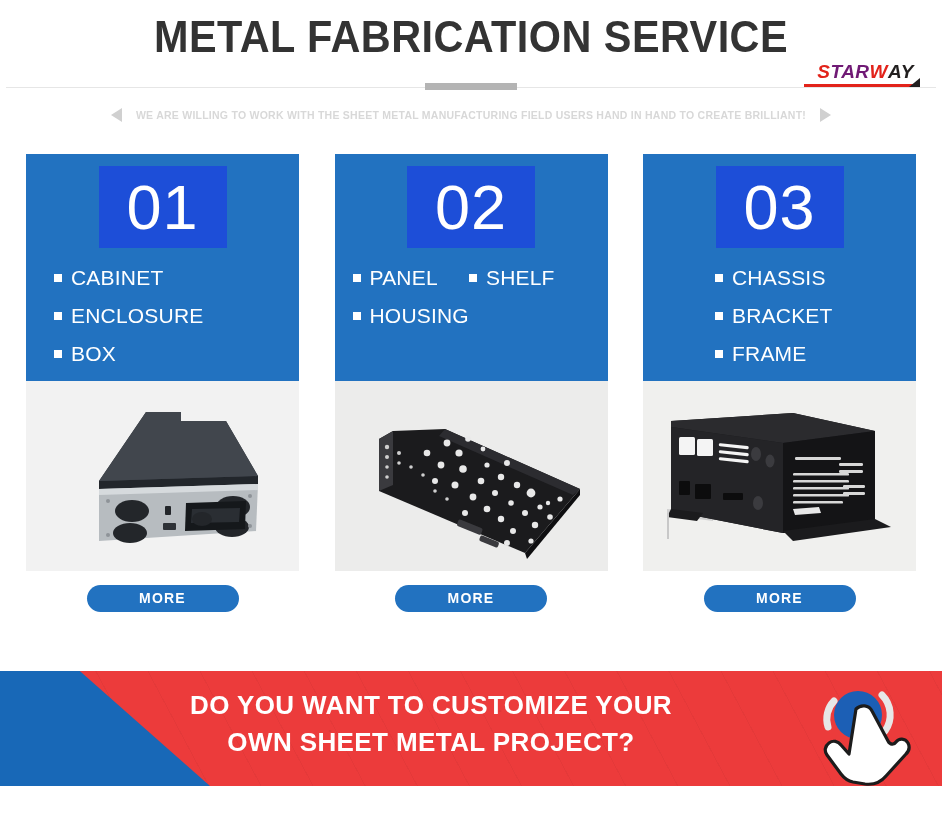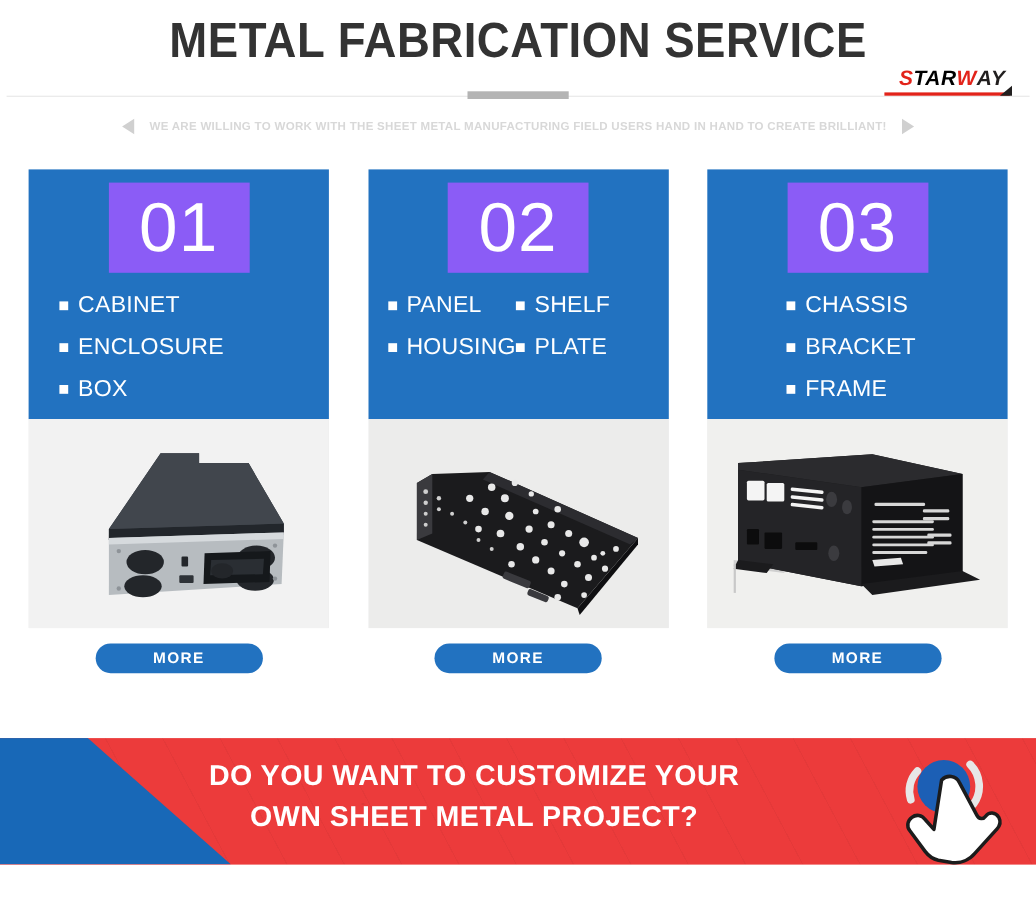--- a/index.html
+++ b/index.html
@@ -60,21 +60,21 @@
     top: 62px;
     display: flex;
     align-items: flex-end;
     font-weight: bold;
     font-style: italic;
     font-size: 19px;
     letter-spacing: 0.5px;
     line-height: 1;
   }
   .brand-logo .lg-s { color: #e2231a; }
-  .brand-logo .lg-tar { color: #000000; }
+  .brand-logo .lg-tar { color: #701a75; }
   .brand-logo .lg-w { color: #e2231a; }
   .brand-logo .lg-ay { color: #221f1f; }
   .brand-underline {
     position: absolute;
     right: 24px;
     top: 84px;
     width: 114px;
     height: 3px;
     background: #e2231a;
   }
@@ -124,21 +124,21 @@
     position: relative;
     box-sizing: border-box;
   }
   .card-number-box {
     position: absolute;
     top: 12px;
     left: 50%;
     transform: translateX(-50%);
     width: 128px;
     height: 82px;
-    background: #8b5cf6;
+    background: #1d4ed8;
     display: flex;
     align-items: center;
     justify-content: center;
   }
   .card-number {
     font-family: "Liberation Sans Narrow", "Liberation Sans", sans-serif;
     font-size: 63px;
     font-weight: 400;
     color: #ffffff;
     line-height: 1;
@@ -353,24 +353,20 @@
           </div>
           <div class="list-item">
             <span class="bullet"></span>
             <span>HOUSING</span>
           </div>
         </div>
         <div class="list-col">
           <div class="list-item">
             <span class="bullet"></span>
             <span>SHELF</span>
-          </div>
-          <div class="list-item">
-            <span class="bullet"></span>
-            <span>PLATE</span>
           </div>
         </div>
       </div>
     </div>
 
     <div class="card-photo">
       <svg width="273" height="190" viewBox="0 0 273 190">
         <rect width="273" height="190" fill="#ececeb"></rect>
         <polygon points="110,48 245,108 190,172 44,110 44,58 58,50" fill="#1b1b1d"></polygon>
         <polygon points="110,48 245,108 238,114 104,55" fill="#2c2c30"></polygon>

